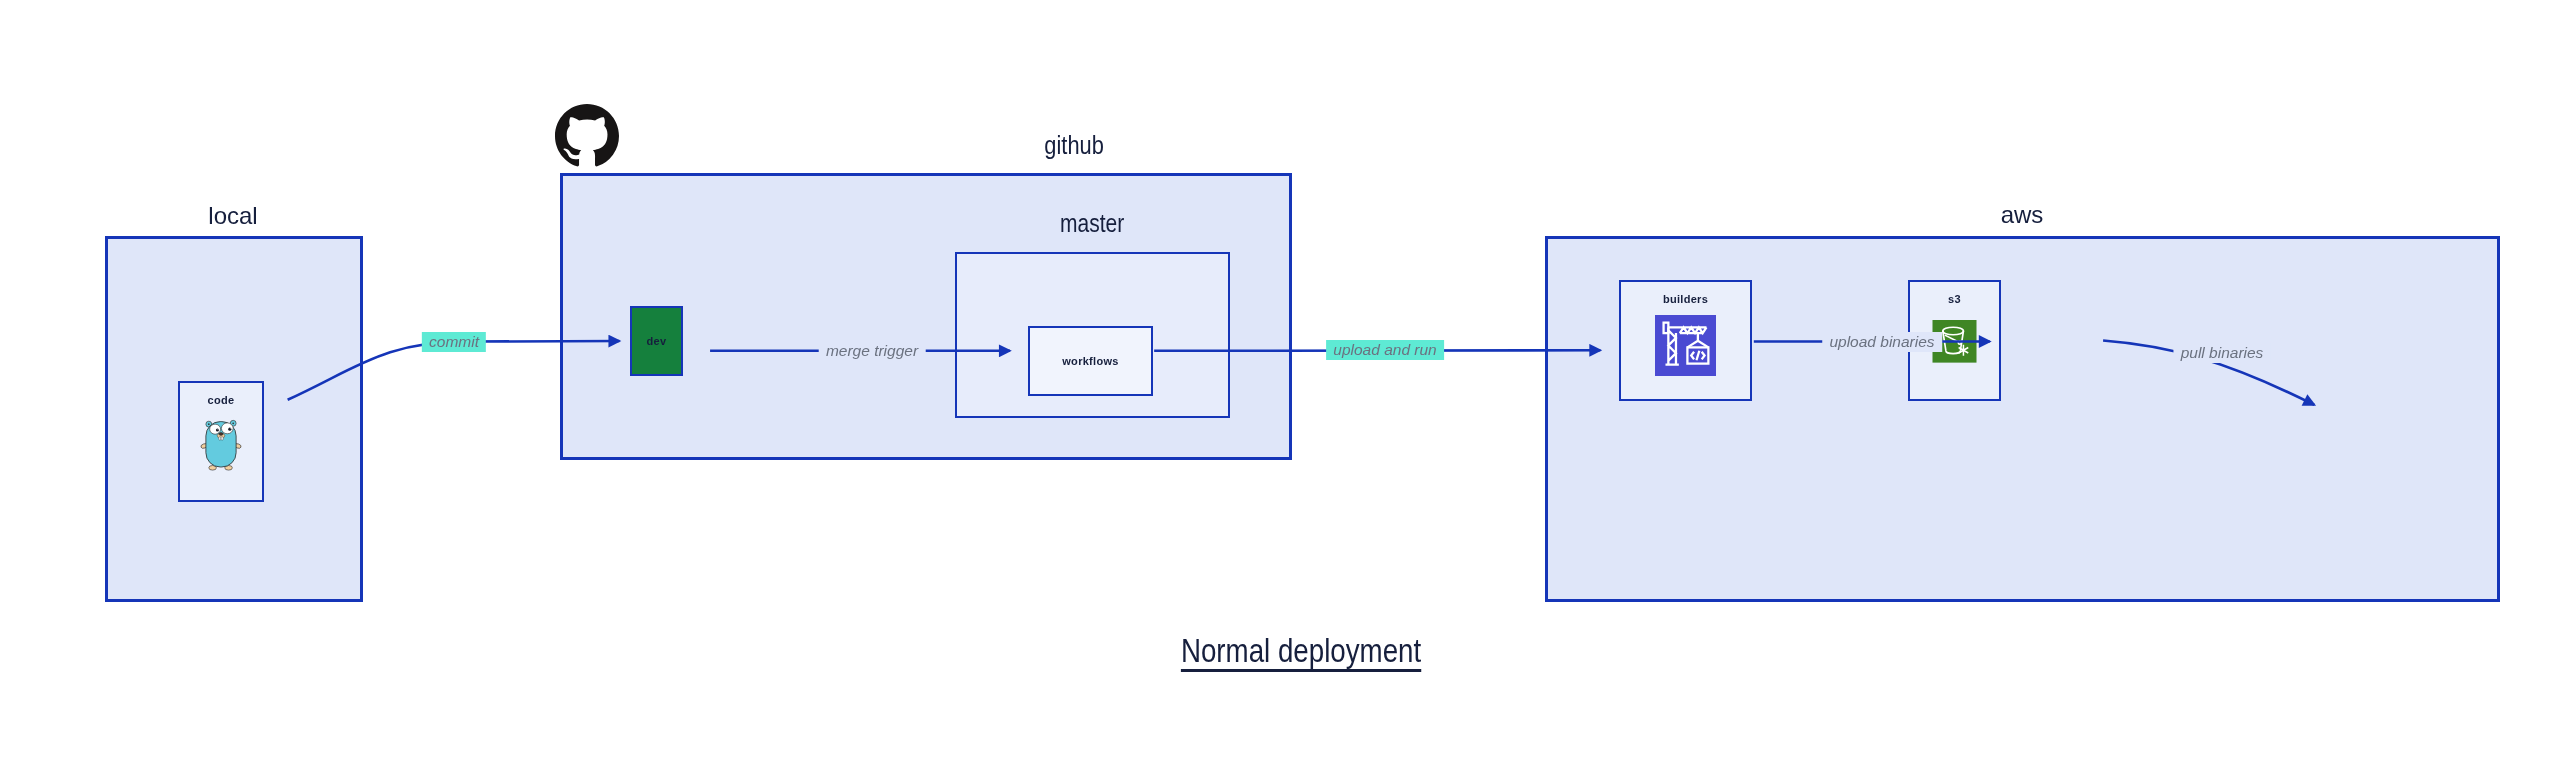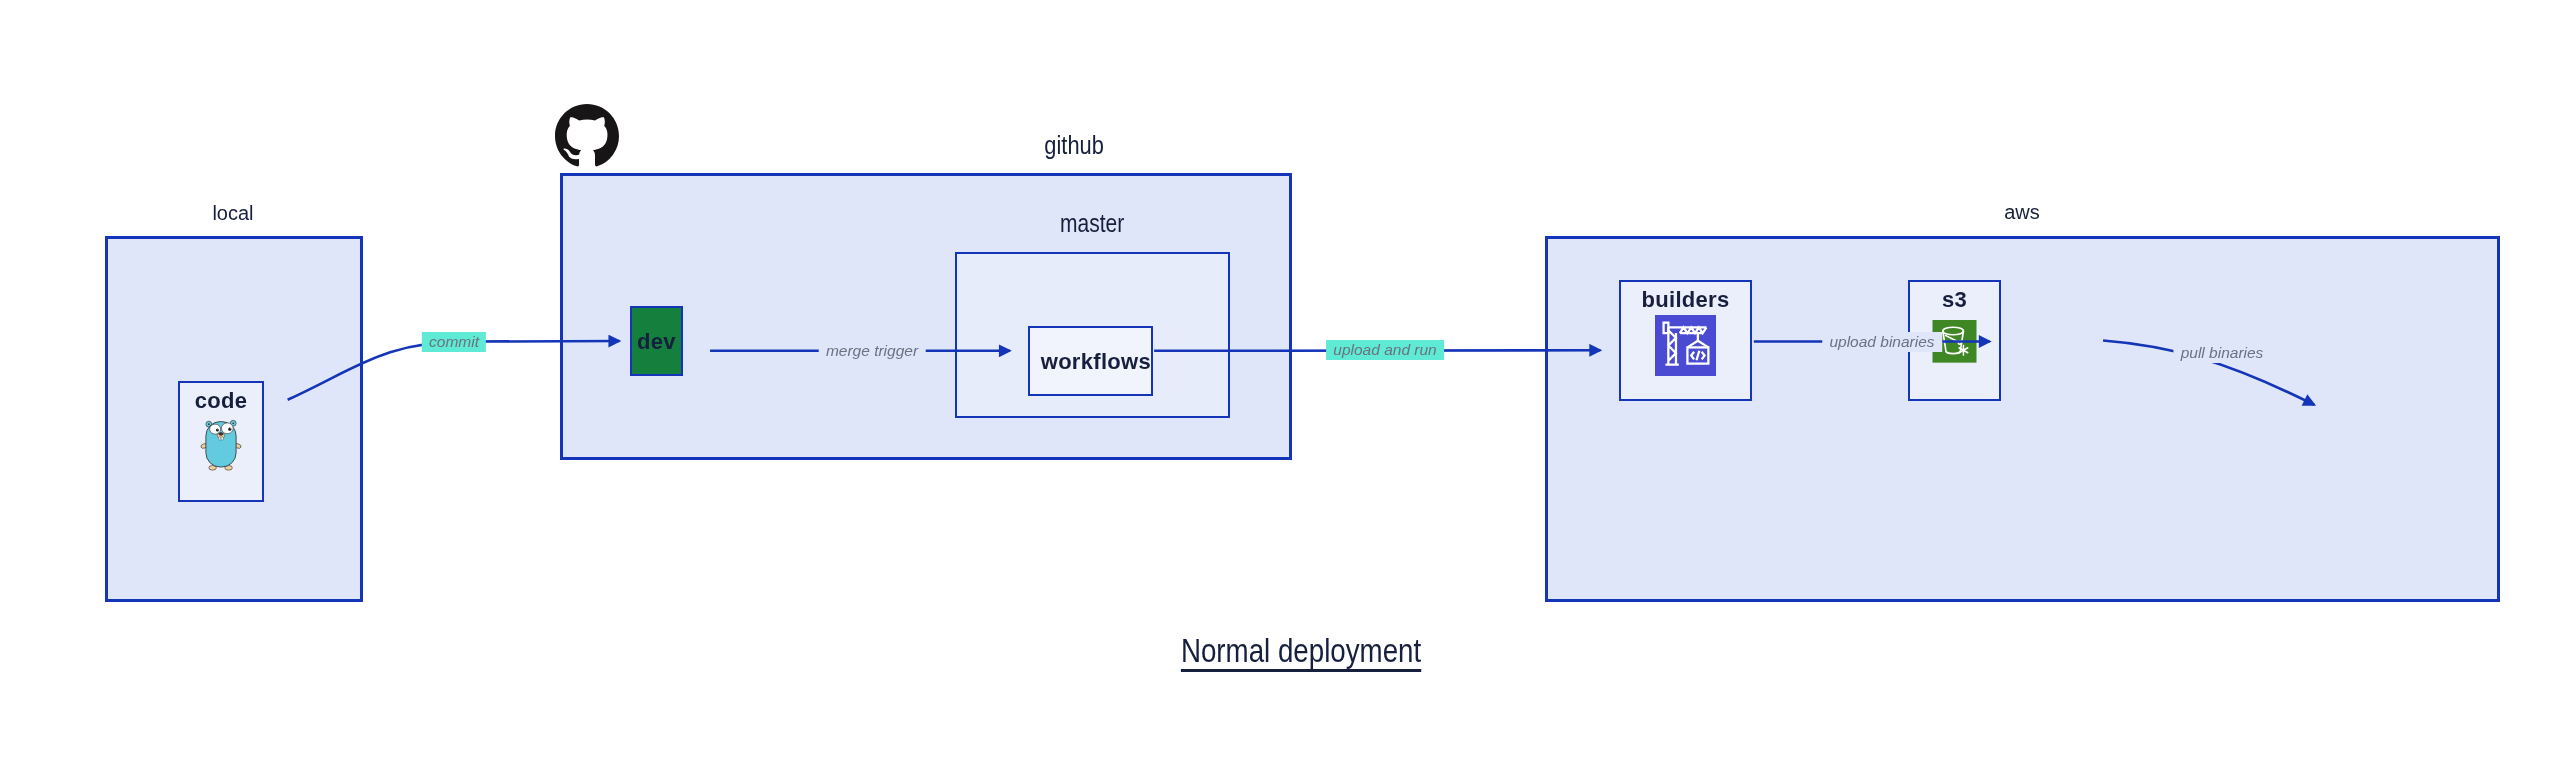--- a/index.html
+++ b/index.html
@@ -8,28 +8,28 @@
     --gopher-teal:#63cbdf; --gopher-beige:#f2cf9f; --builders-icon-bg:#4a4ad2;
     --s3-icon-bg:#3f8624; --ec2-icon-bg:#d9661a; --icon-glyph-white:#ffffff;
   }
   *{box-sizing:border-box}
   html,body{margin:0;padding:0}
   body{width:2604px;height:781px;background:#ffffff;font-family:"Liberation Sans",sans-serif;position:relative;overflow:hidden}
   .canvas{position:absolute;inset:0}
   .box{position:absolute;border-style:solid;border-color:var(--accent-blue)}
   .lvl1{border-width:3.1px;background:var(--group-fill)}
   .lvl2{border-width:2.6px;background:var(--node-fill);display:flex;flex-direction:column;align-items:center}
-  .lvl3{border-width:2.6px;background:var(--subnode-fill);display:flex;flex-direction:column;align-items:flex-end}
+  .lvl3{border-width:2.6px;background:var(--subnode-fill);display:flex;flex-direction:column;align-items:center}
   .centered{justify-content:center}
-  .node-label{font-weight:bold;font-size:22px;line-height:23px;color:var(--heading-navy);letter-spacing:0.3px}
+  .node-label{font-weight:bold;font-size:11px;line-height:23px;color:var(--heading-navy);letter-spacing:0.3px}
   .top-label{margin-top:6.2px}
   .node-icon{display:block}
   .code-icon{margin-top:6.2px}
   .aws-icon{margin-top:9.3px}
-  .glabel{position:absolute;font-size:20px;color:var(--heading-navy);white-space:nowrap}
+  .glabel{position:absolute;font-size:24px;color:var(--heading-navy);white-space:nowrap}
   .glabel.center{text-align:center}
   .glabel.right{text-align:left}
   .narrow{display:inline-block;transform:scaleX(.84);transform-origin:center}
   .narrow-r{display:inline-block;transform:scaleX(.84);transform-origin:right center}
   .edge-layer{position:absolute;left:0;top:0;z-index:5;pointer-events:none}
   .edge{stroke:var(--accent-blue);stroke-width:5;fill:none}
   .ah{fill:var(--accent-blue)}
   .edge-label{position:absolute;z-index:6;transform:translate(-50%,-50%);font-style:italic;font-size:15.5px;color:var(--edge-label-gray);white-space:nowrap;padding:1px 7.2px}
   .on-white{background:#5eead4}
   .on-group{background:var(--group-fill)}

